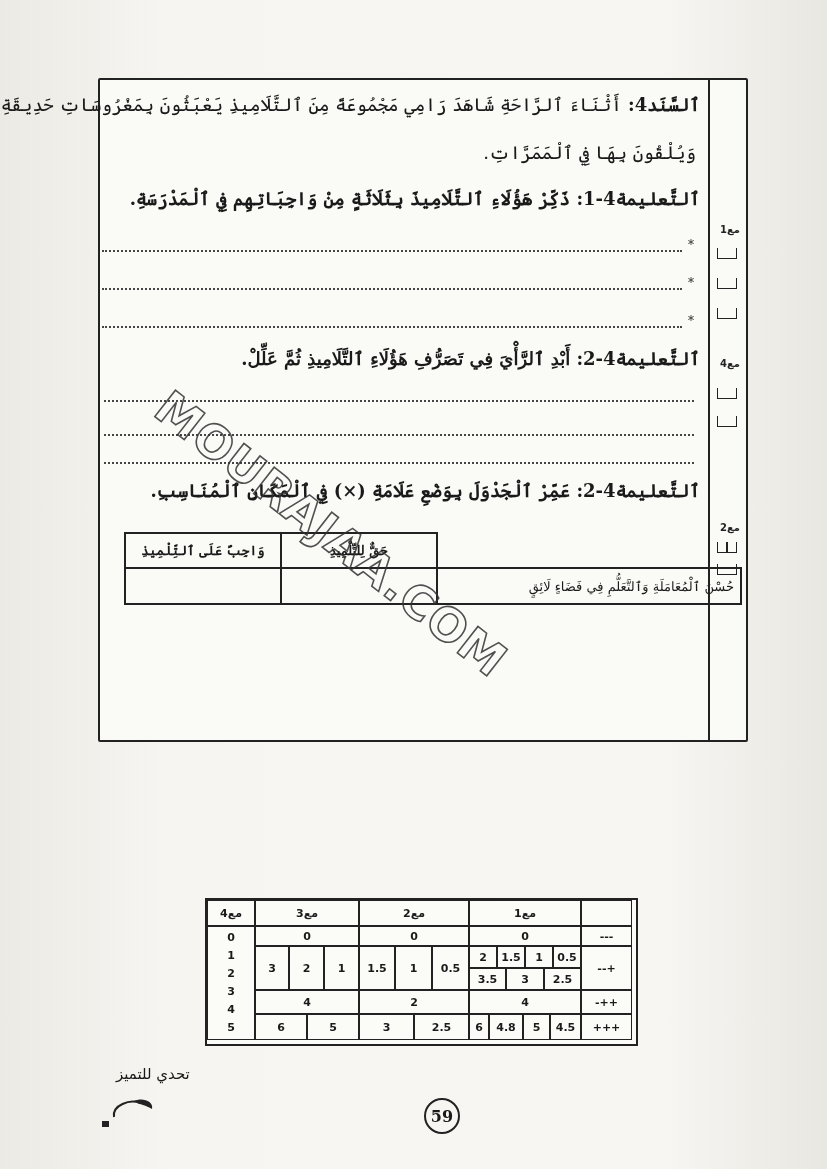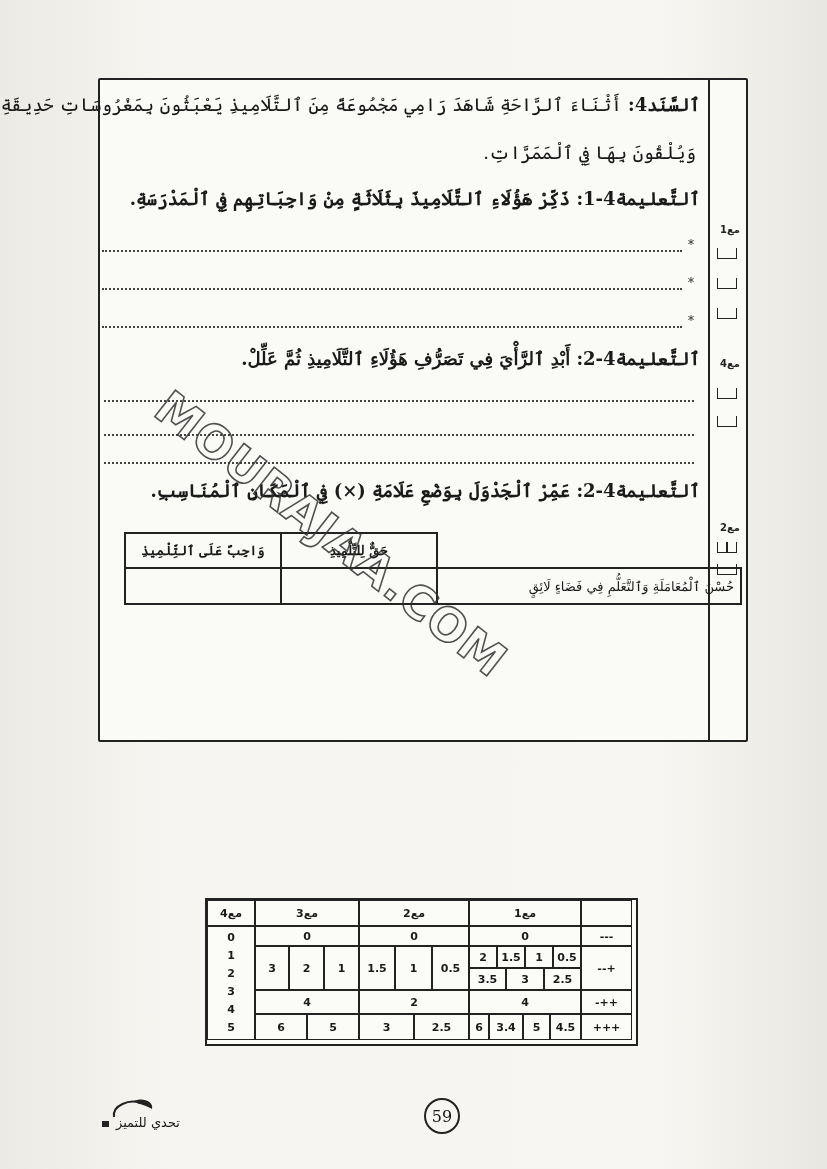--- a/index.html
+++ b/index.html
@@ -79,27 +79,27 @@
     font-family: "DejaVu Sans", sans-serif; font-size: 11px; font-weight: bold;
   }
   .gcell {
     position: absolute; border: 1px solid #222; box-sizing: border-box;
     display: flex; align-items: center; justify-content: center;
   }
   .page-number {
     position: absolute; left: 424px; top: 1098px; width: 32px; height: 32px;
     border: 2px solid #222; border-radius: 50%;
     display: flex; align-items: center; justify-content: center;
-    font-family: "DejaVu Serif", serif; font-size: 16px; font-weight: normal;
+    font-family: "DejaVu Serif", serif; font-size: 16px; font-weight: bold;
   }
   .publisher {
     position: absolute; left: 100px; top: 1095px; width: 70px; height: 34px;
   }
   .publisher-text {
-    position: absolute; left: 116px; top: 1115px; font-size: 13px; direction: rtl;
+    position: absolute; left: 116px; top: 1065px; font-size: 15px; direction: rtl;
   }
 </style>
 </head>
 <body>
 
 <div class="page-shade"></div>
 
 <div class="frame">
   <div class="content">
     <div class="line bold" style="top:14px;">
@@ -197,21 +197,21 @@
   <div class="gcell" style="left:48px; top:90px; width:104px; height:24px;">4</div>
   <div class="gcell" style="left:152px; top:90px; width:110px; height:24px;">2</div>
   <div class="gcell" style="left:262px; top:90px; width:112px; height:24px;">4</div>
   <div class="gcell" style="left:374px; top:90px; width:51px; height:24px;">-++</div>
 
   <div class="gcell" style="left:48px; top:114px; width:52px; height:26px;">6</div>
   <div class="gcell" style="left:100px; top:114px; width:52px; height:26px;">5</div>
   <div class="gcell" style="left:152px; top:114px; width:55px; height:26px;">3</div>
   <div class="gcell" style="left:207px; top:114px; width:55px; height:26px;">2.5</div>
   <div class="gcell" style="left:262px; top:114px; width:20px; height:26px;">6</div>
-  <div class="gcell" style="left:282px; top:114px; width:34px; height:26px;">3.4</div>
+  <div class="gcell" style="left:282px; top:114px; width:34px; height:26px;">4.8</div>
   <div class="gcell" style="left:316px; top:114px; width:27px; height:26px;">5</div>
   <div class="gcell" style="left:343px; top:114px; width:31px; height:26px;">4.5</div>
   <div class="gcell" style="left:374px; top:114px; width:51px; height:26px;">+++</div>
 </div>
 
 <svg class="publisher" viewBox="0 0 70 34">
   <path d="M14 22 C12 10, 30 4, 40 8" fill="none" stroke="#222" stroke-width="2"></path>
   <path d="M34 6 C42 2, 54 6, 52 14 C46 10, 40 10, 34 6 Z" fill="#222"></path>
   <rect x="2" y="26" width="7" height="6" fill="#222"></rect>
 </svg>

